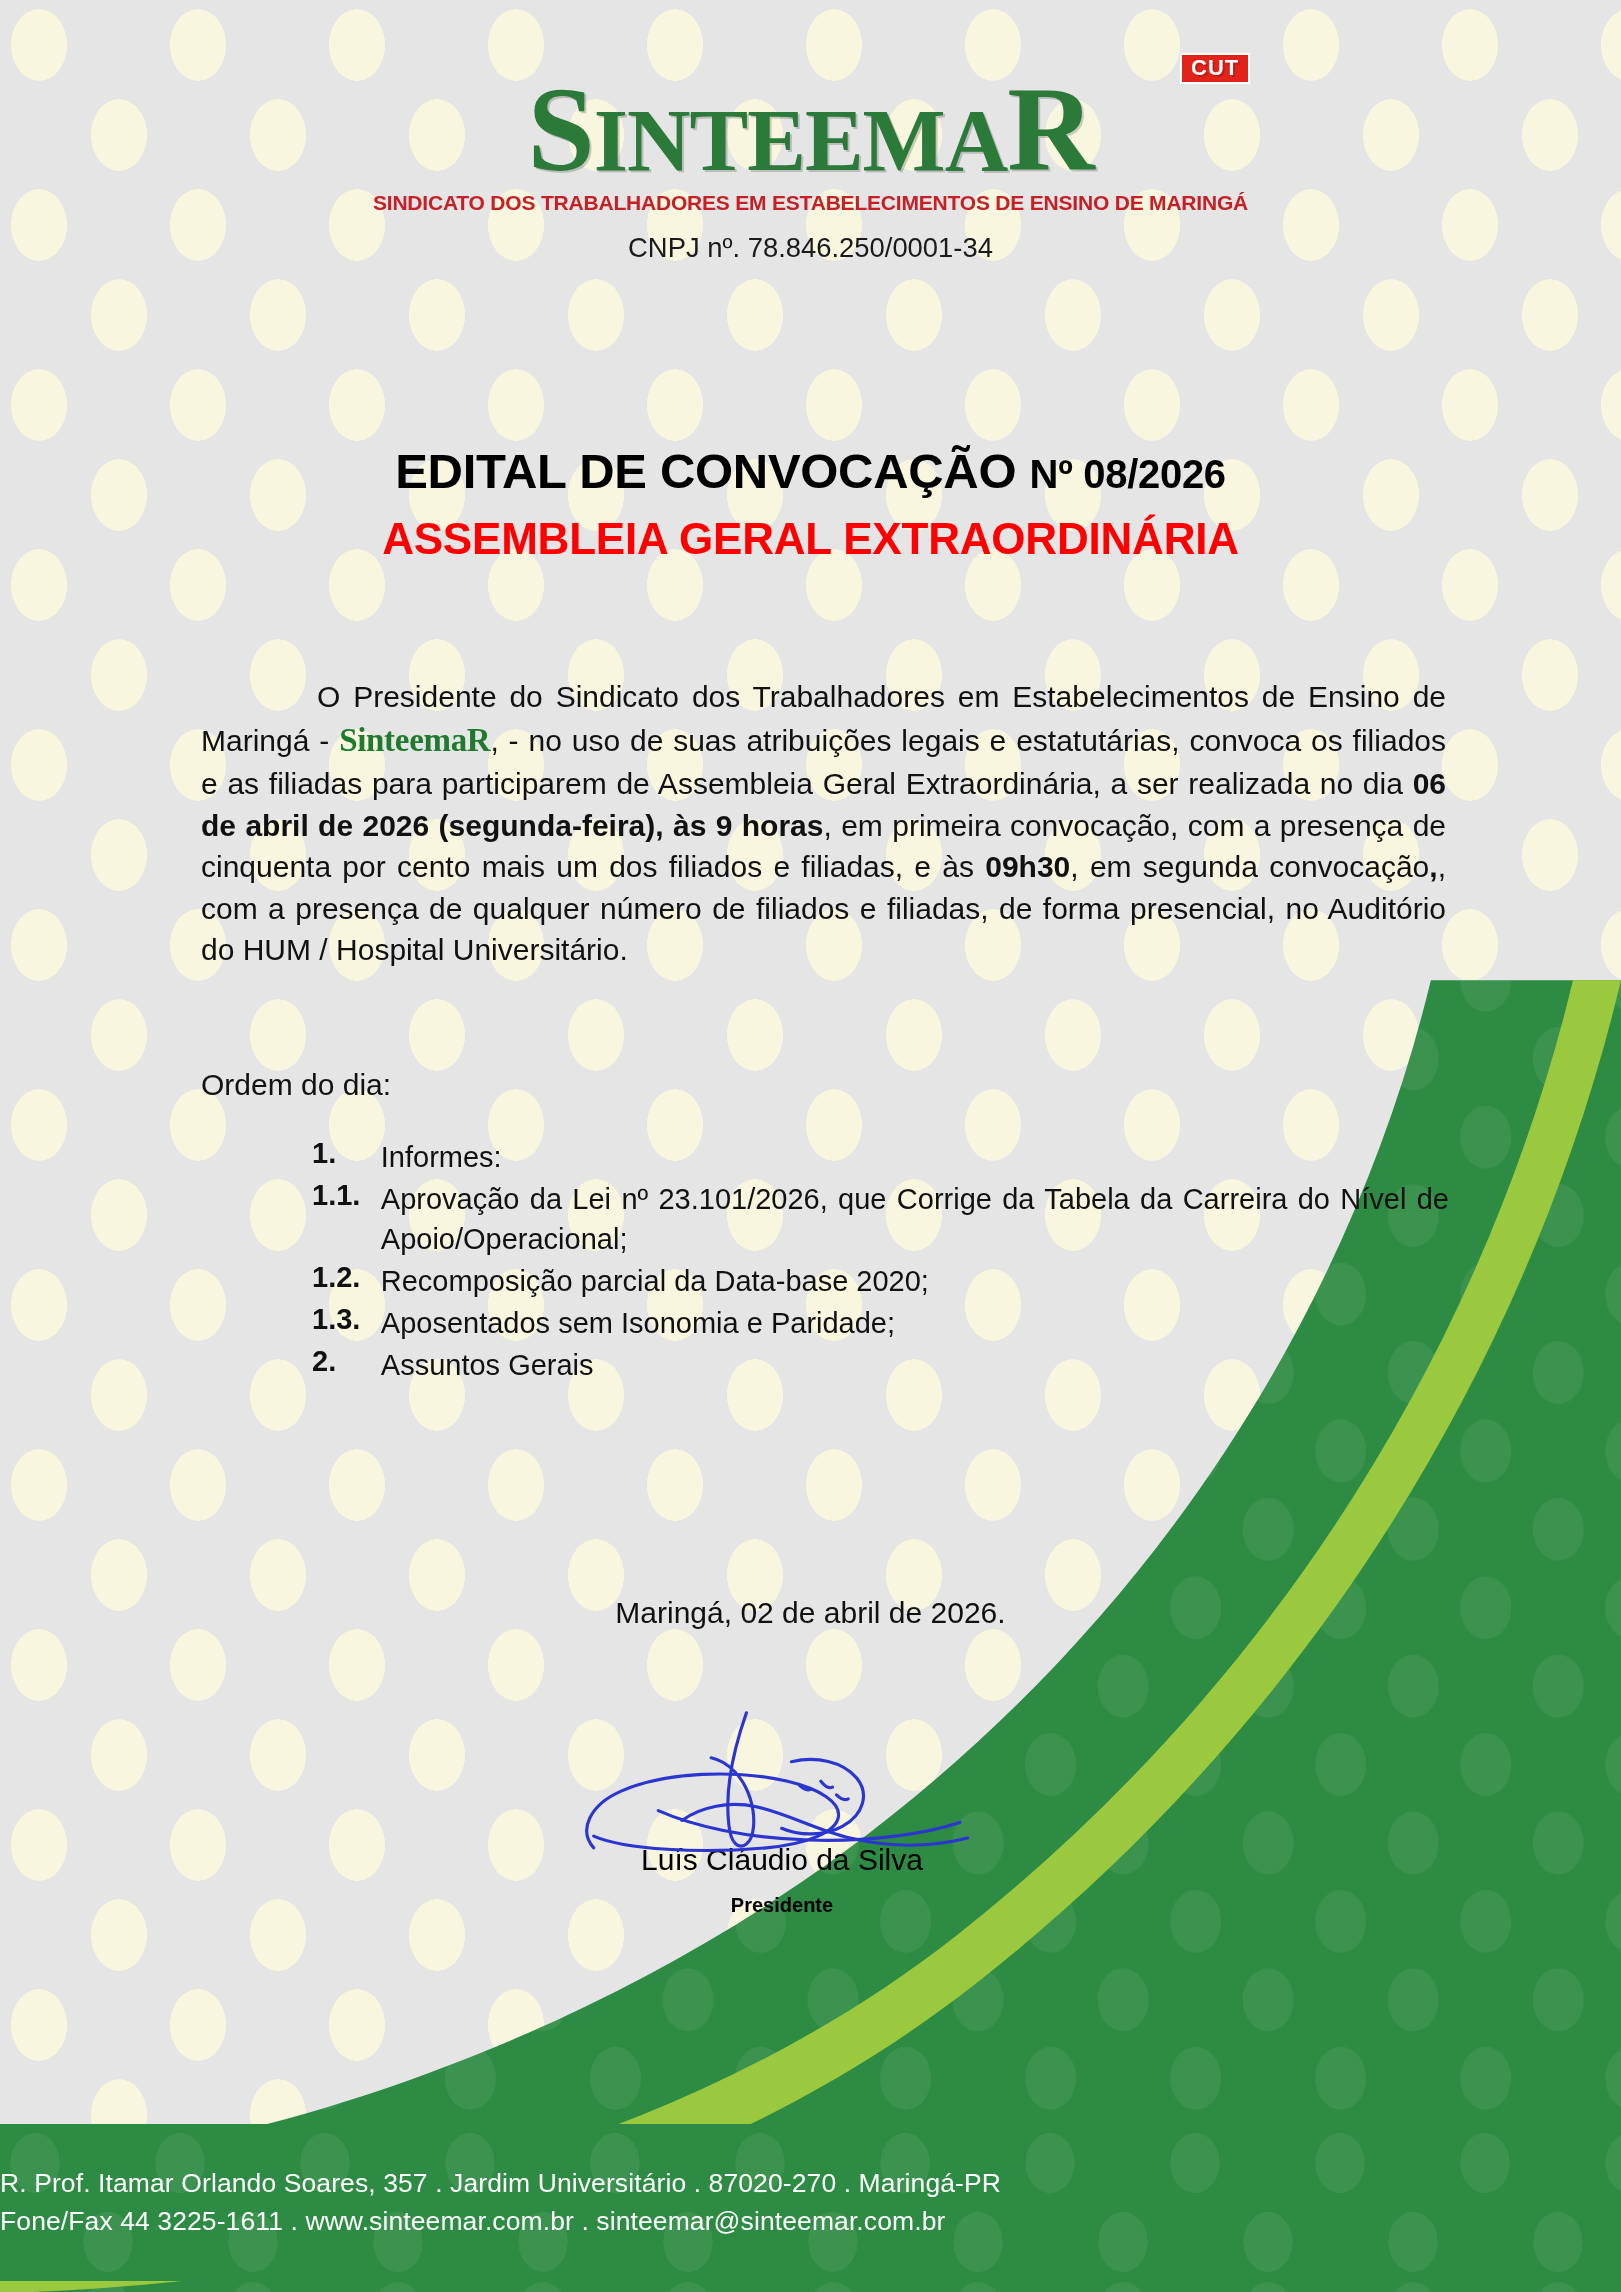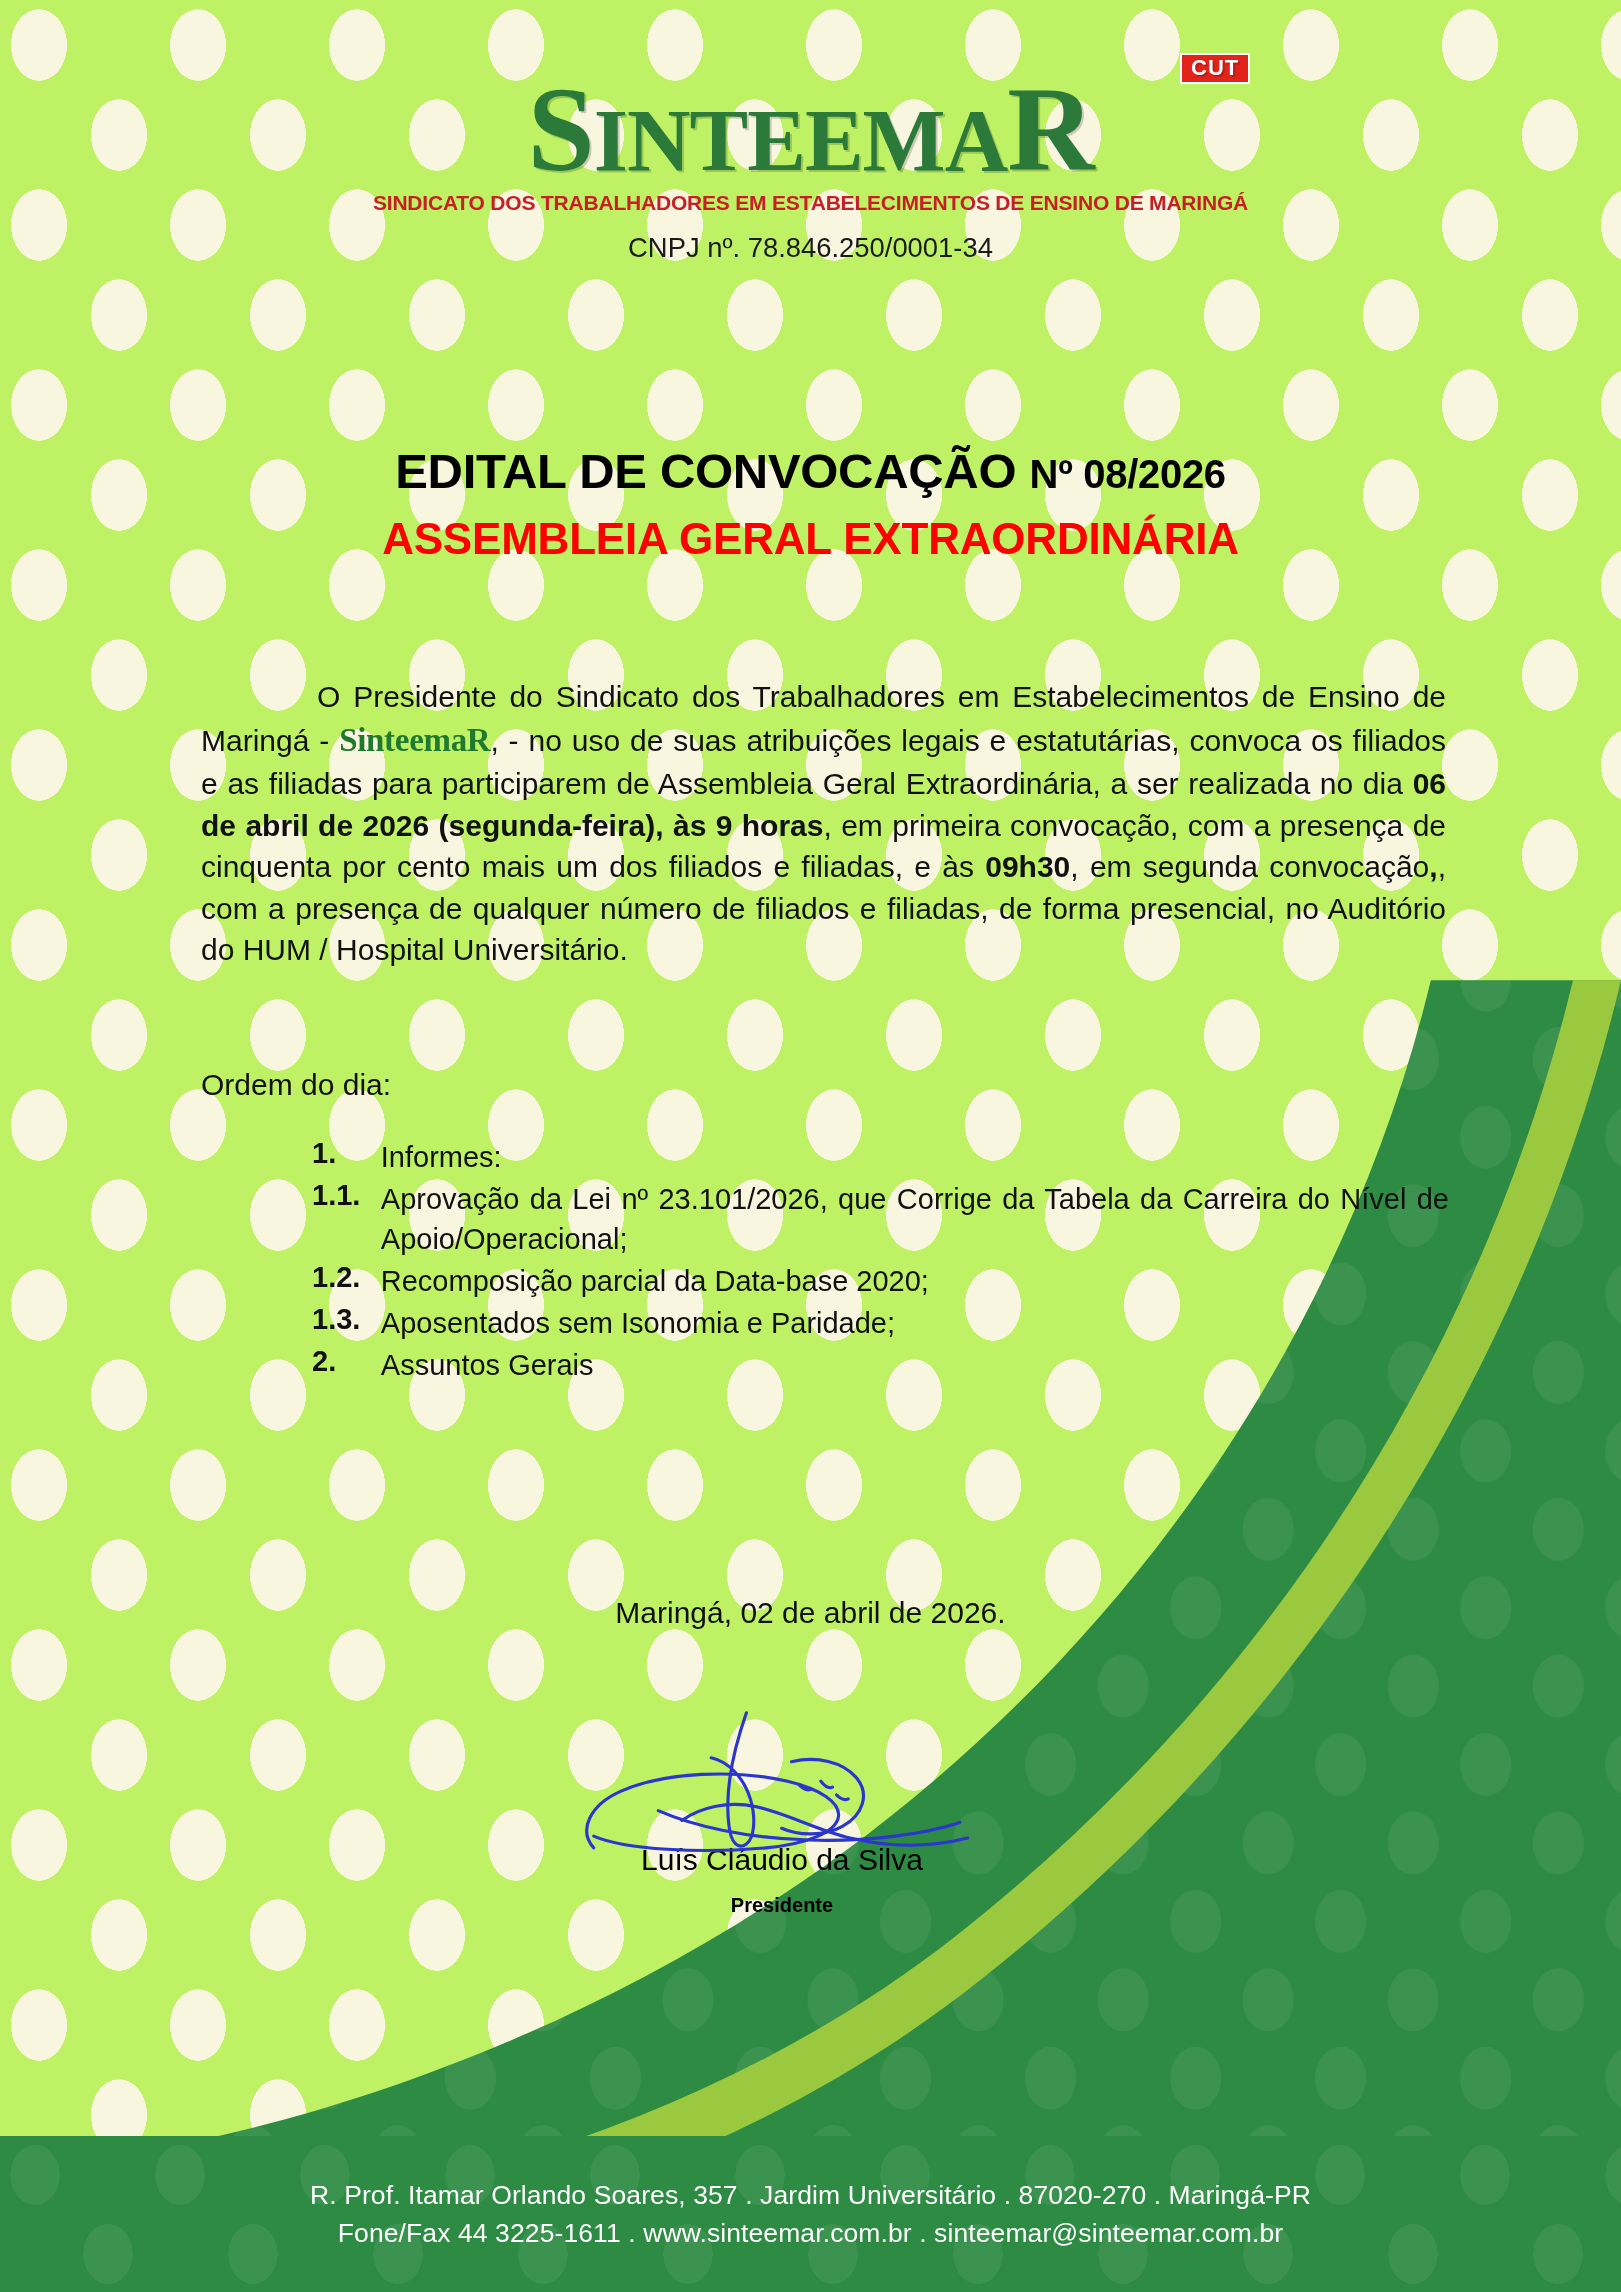--- a/index.html
+++ b/index.html
@@ -8,40 +8,40 @@
     width:1621px;height:2293px;
     background:#ffffff;
     font-family:"Liberation Sans", sans-serif;
     overflow:hidden;
     position:relative;
   }
   #page{
     position:absolute;inset:0;
     width:1621px;height:2293px;
     overflow:hidden;
-    background:#bef264;
+    background:#e5e5e5;
   }
   
   .dots{
     position:absolute;left:0;top:0;width:1621px;height:2293px;
     background-image:
       radial-gradient(ellipse 29px 37px at 39px 45px, #f8f6df 0 96%, rgba(248,246,223,0) 97%),
       radial-gradient(ellipse 29px 37px at 119px 135px, #f8f6df 0 96%, rgba(248,246,223,0) 97%);
     background-size:159px 180px;
     background-position:0 0, 0 0;
     z-index:0;
   }
   
   .swoosh{position:absolute;left:0;top:0;width:1621px;height:2293px;z-index:1;pointer-events:none;}
   
   .footer-bar{
-    position:absolute;left:0;bottom:0;width:1621px;height:157px;
+    position:absolute;left:0;bottom:12px;width:1621px;height:157px;
     z-index:3;
     background:#2d8b43;
-    display:flex;flex-direction:column;align-items:center;justify-content:center;
+    display:flex;flex-direction:column;align-items:flex-start;justify-content:center;
   }
   .footer-bar .fdots{
     position:absolute;inset:0;
     background-image:
       radial-gradient(ellipse 25.5px 31px at 35px 39px, rgba(255,255,255,.07) 0 96%, rgba(255,255,255,0) 97%),
       radial-gradient(ellipse 25.5px 31px at 108px 118px, rgba(255,255,255,.07) 0 96%, rgba(255,255,255,0) 97%);
     background-size:145px 157px;
   }
   .footer-line{
     position:relative;z-index:2;

